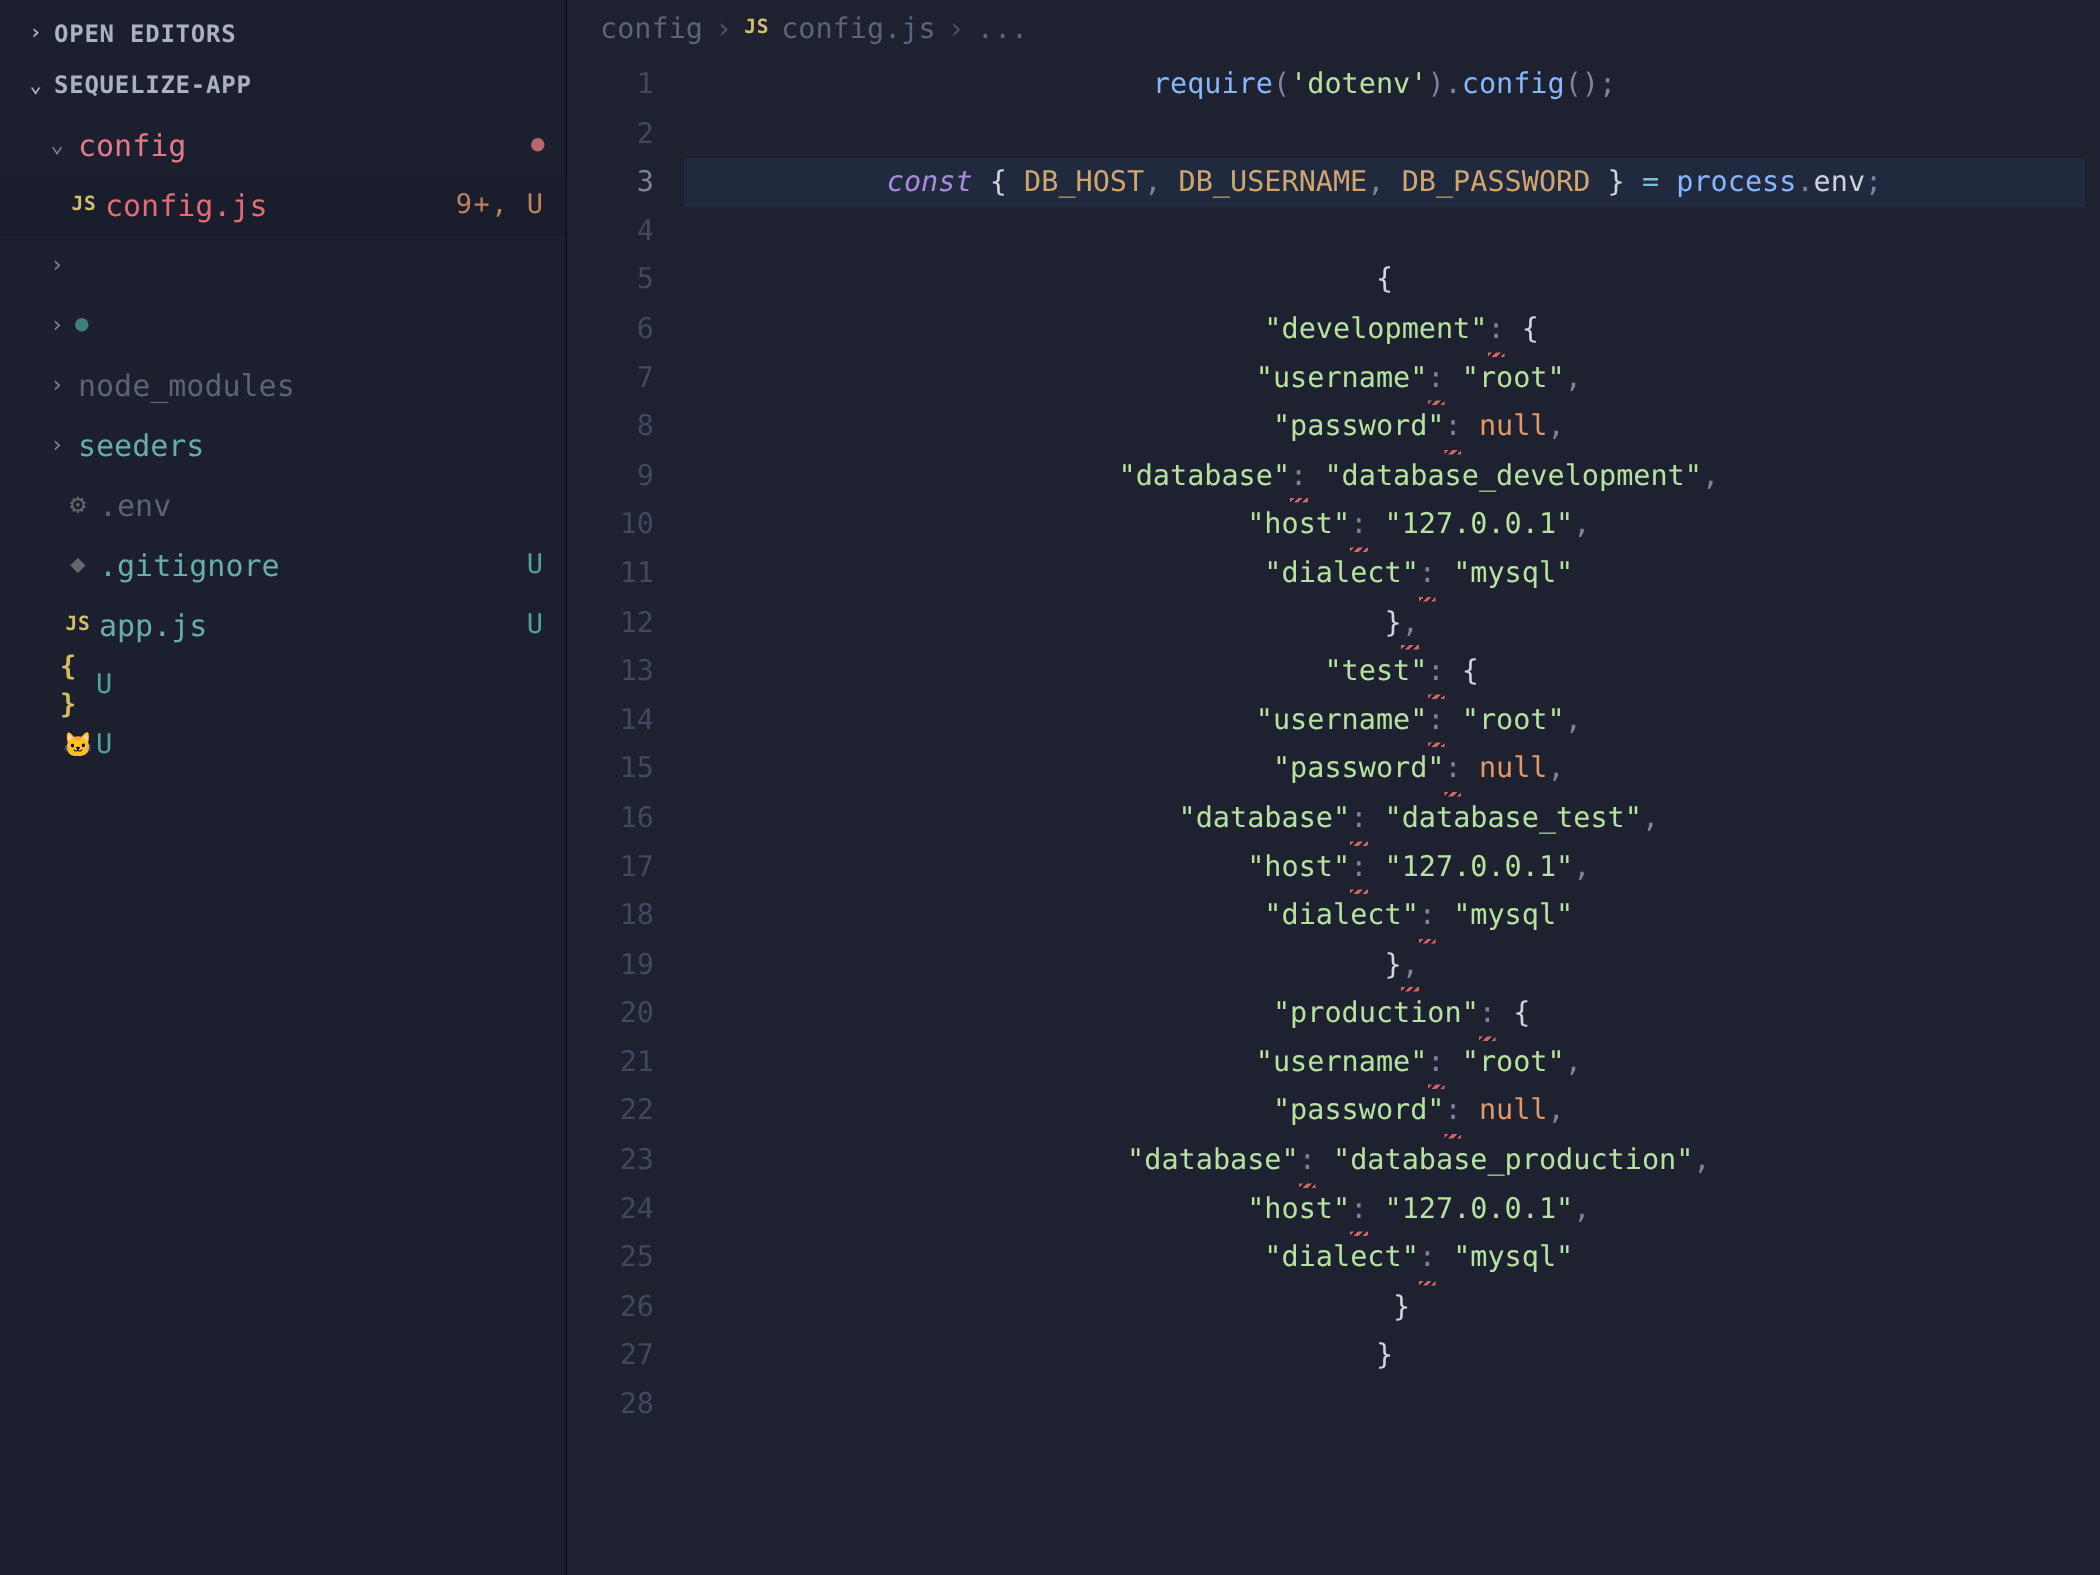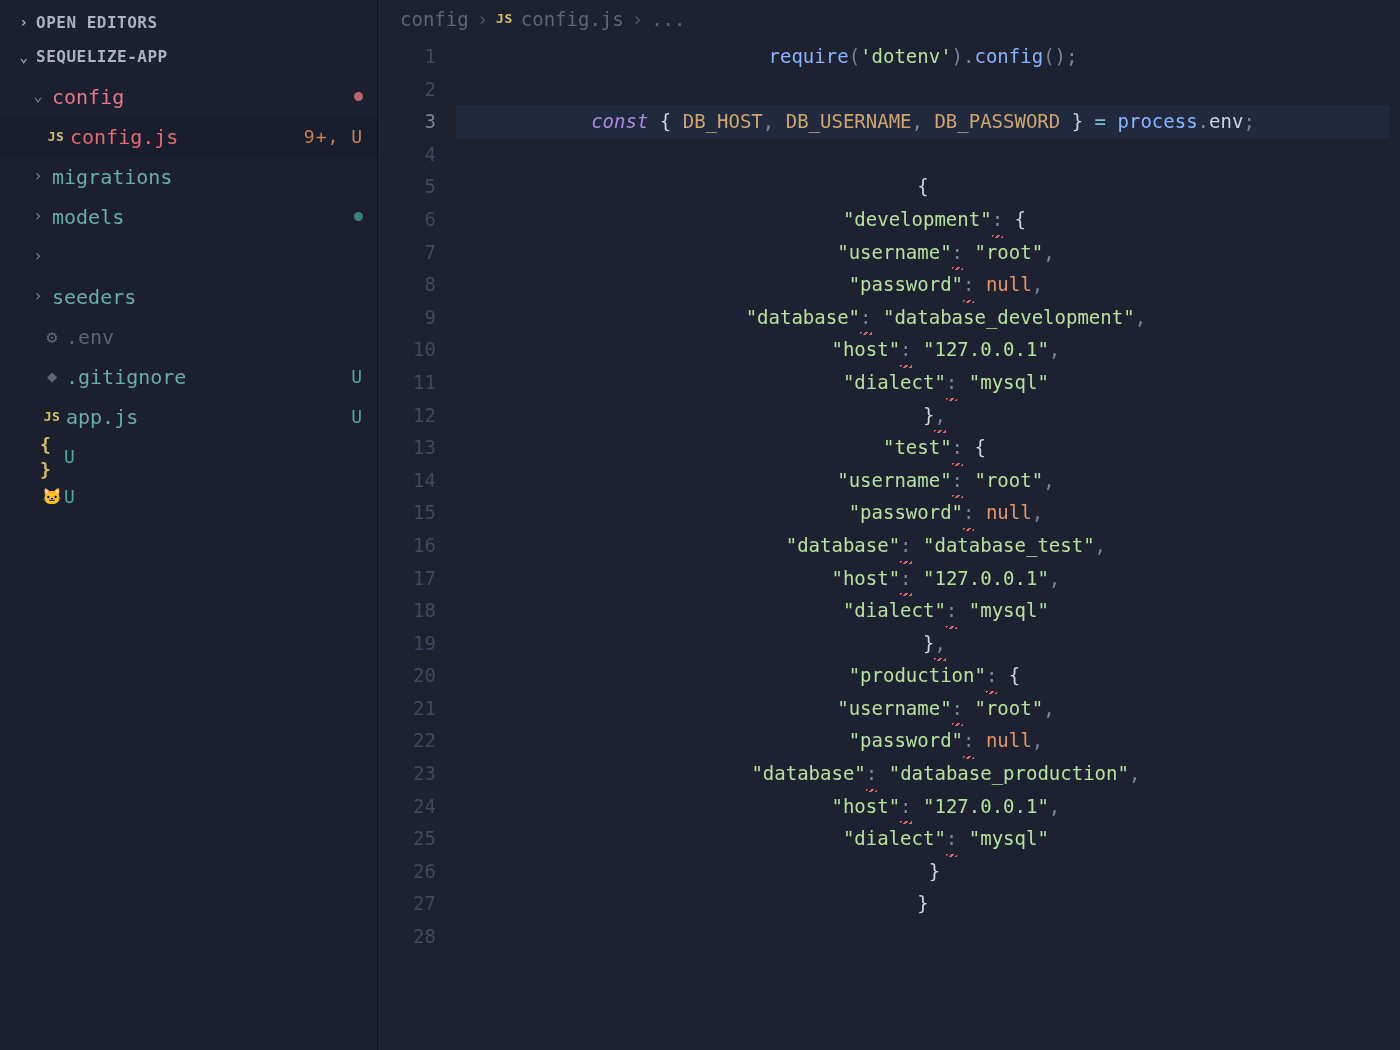--- a/index.html
+++ b/index.html
@@ -147,29 +147,28 @@
           <span class="label">config</span>
           <span class="dot" style="background:#b86570"></span>
         </div>
         <div class="tree-item active depth-2">
           <span class="icon ico-js">JS</span>
           <span class="label">config.js</span>
           <span class="status">9+, U</span>
         </div>
         <div class="tree-item depth-1 folder-teal">
           <span class="chev">›</span>
-          <span class="label">migrations</span>
         </div>
         <div class="tree-item depth-1 folder-teal">
           <span class="chev">›</span>
-          <span class="label">models</span>
           <span class="dot" style="background:#3e8077"></span>
         </div>
         <div class="tree-item depth-1 muted">
           <span class="chev">›</span>
+          <span class="label">node_modules</span>
         </div>
         <div class="tree-item depth-1 folder-teal">
           <span class="chev">›</span>
           <span class="label">seeders</span>
         </div>
         <div class="tree-item muted" style="padding-left: 20px;">
           <span class="chev" style="visibility:hidden">›</span>
           <span class="icon ico-gear">⚙</span>
           <span class="label">.env</span>
         </div>

